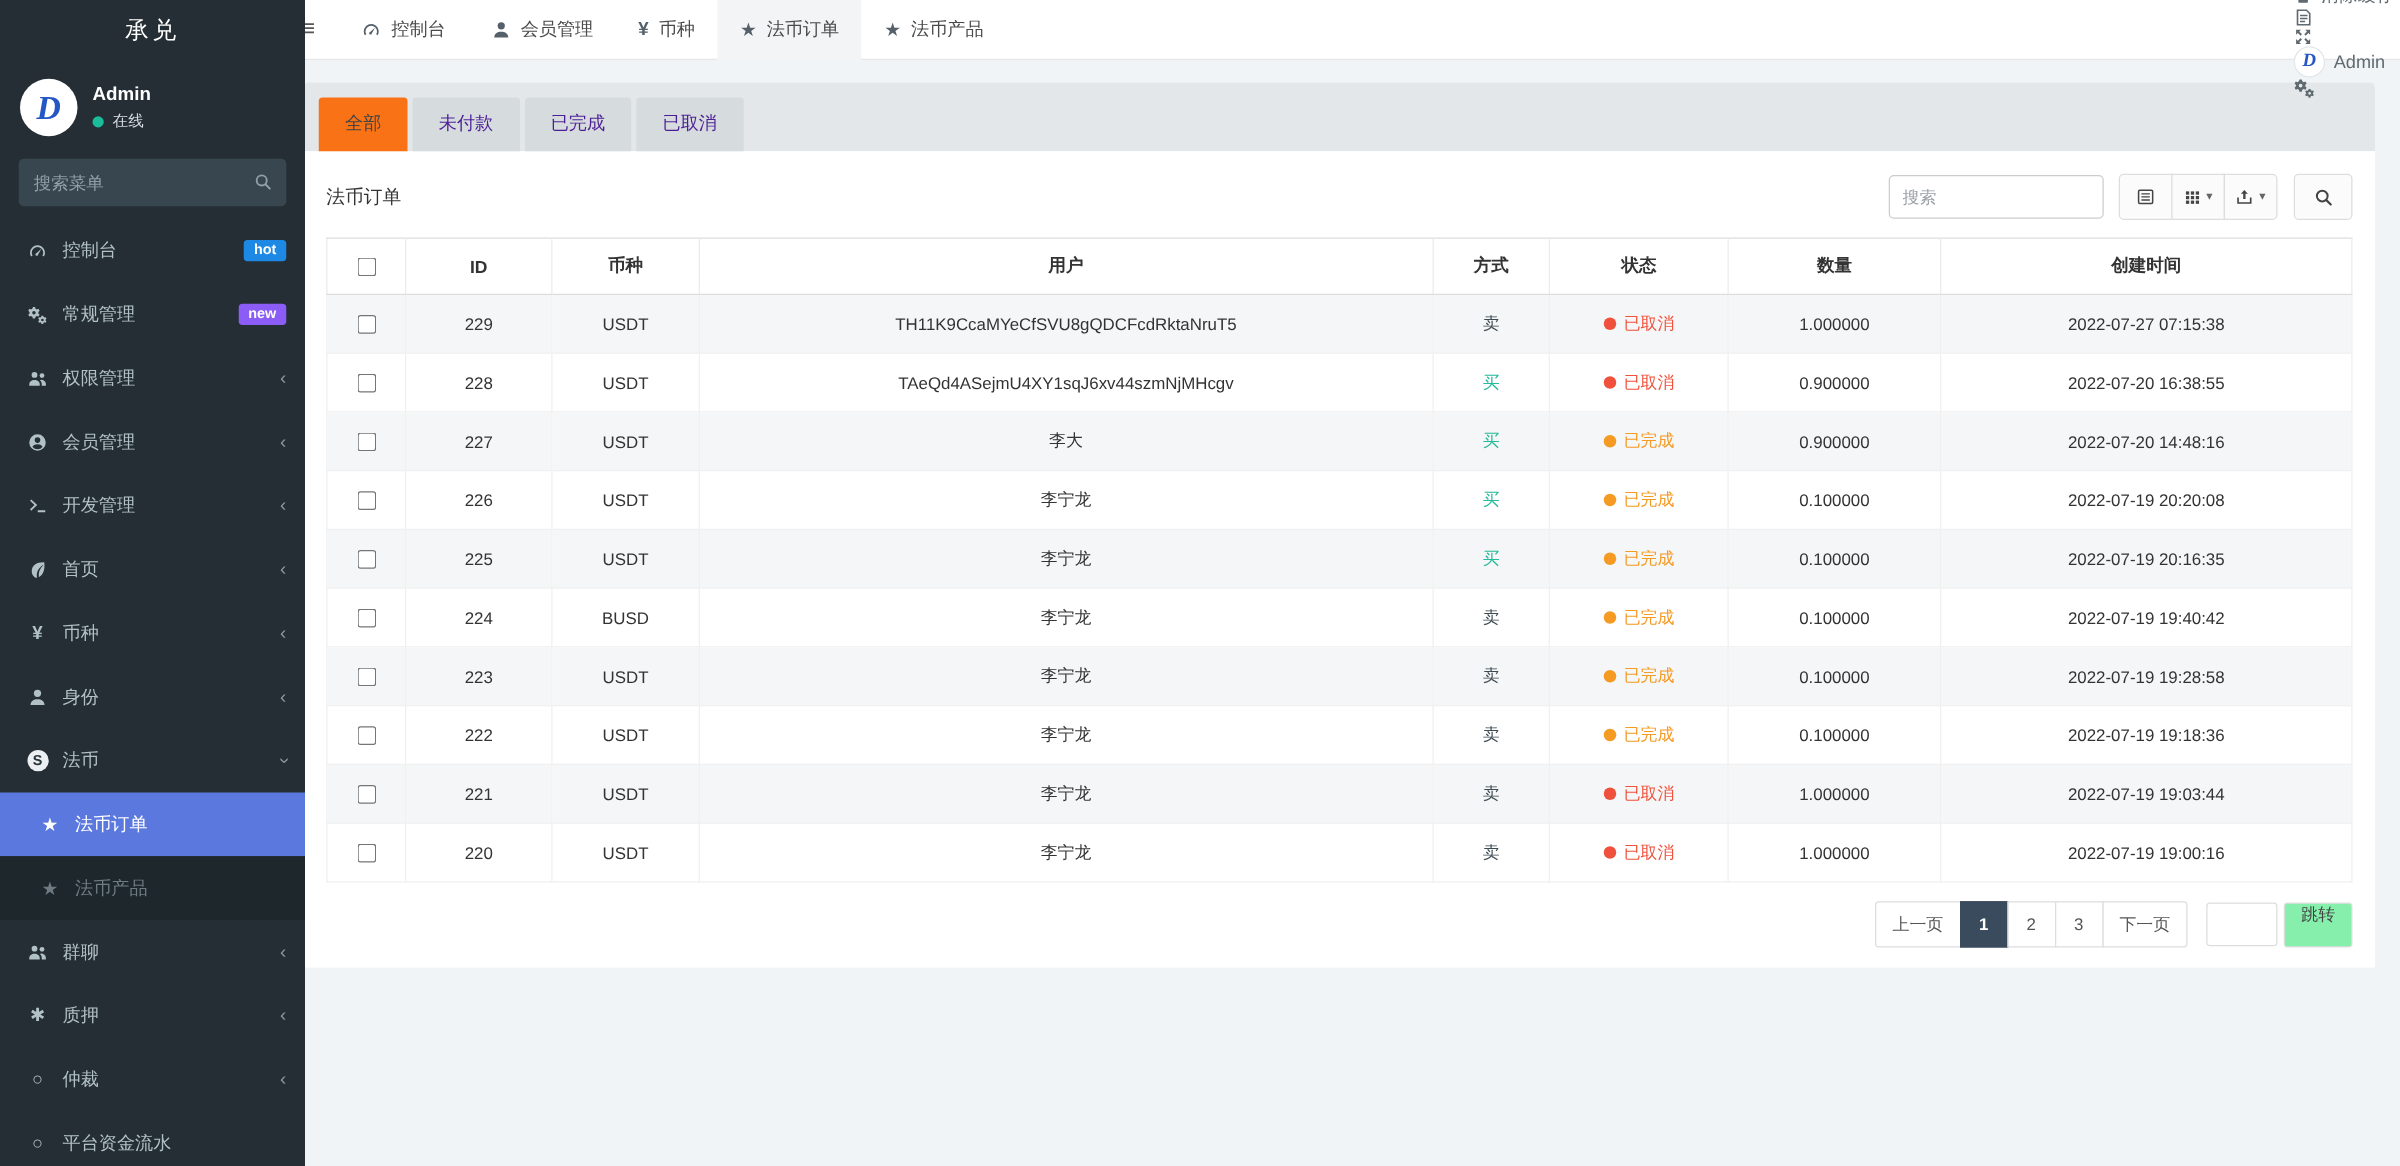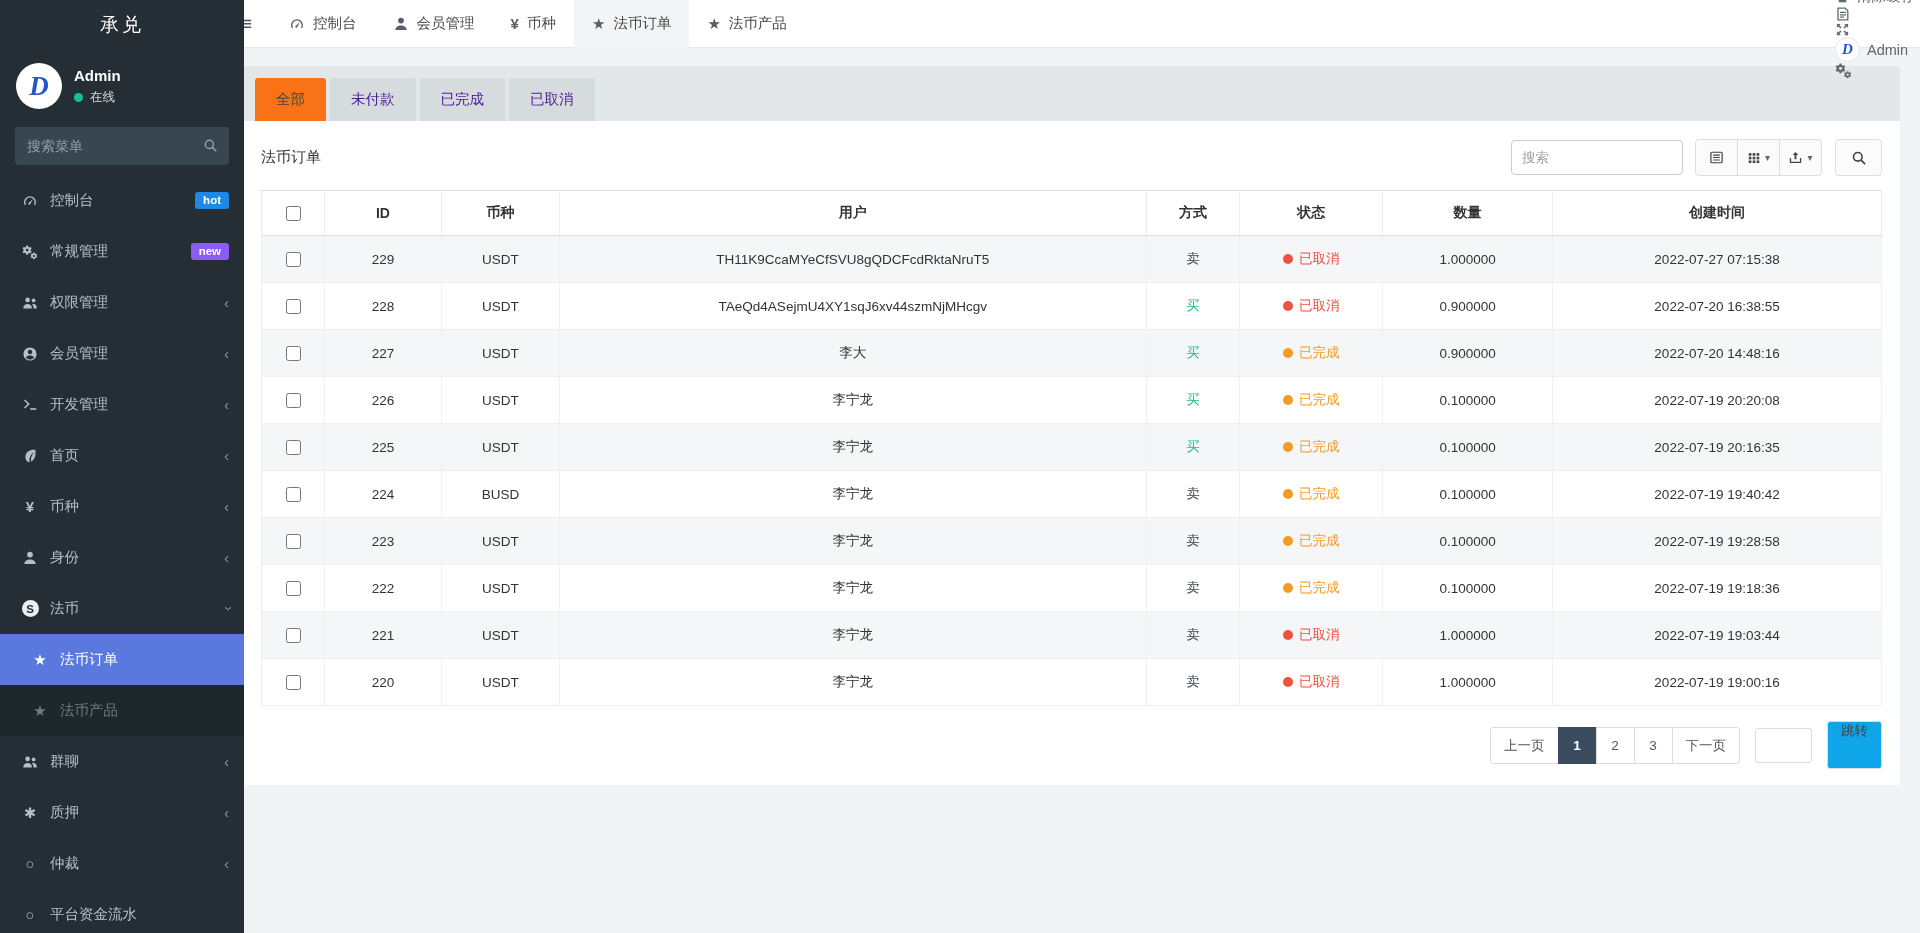--- a/index.html
+++ b/index.html
@@ -89,21 +89,21 @@
   .psize { display:inline-flex; align-items:center; gap:7px; margin:0 9px; padding:0 11px; height:32px; background:#eceff0;
            border:1px solid #d5d8da; border-radius:3px; color:#444; cursor:pointer; }
   .pright { margin-left:auto; display:flex; align-items:center; }
   .pbtn { min-width:42px; padding:0 13px; height:37px; line-height:35px; text-align:center; border:1px solid #ddd; background:#fff;
           color:#555; cursor:pointer; margin-left:-1px; font-size:13.5px; }
   .pbtn.first { border-radius:3px 0 0 3px; margin-left:0; }
   .pbtn.last { border-radius:0 3px 3px 0; }
   .pbtn.num { min-width:39px; padding:0; }
   .pbtn.active { background:#3a4b5e; border-color:#3a4b5e; color:#fff; font-weight:bold; }
   .jumpin { width:57px; height:35px; border:1px solid #ddd; border-radius:3px; margin-left:15px; outline:none; padding:0 8px; }
-  .jumpbtn { margin-left:15px; height:48px; padding:0 13px; border:1px solid #ddd; background:#0ea5e9; border-radius:3px; color:#444; font-size:13.5px; cursor:pointer; }
+  .jumpbtn { margin-left:5px; height:36px; padding:0 13px; border:1px solid #ddd; background:#86efac; border-radius:3px; color:#444; font-size:13.5px; cursor:pointer; }
   svg.ic16 { display:block; }
 </style>
 </head>
 <body>
 
 <svg width="0" height="0" style="position:absolute">
   <symbol id="i-gauge" viewBox="0 0 16 16">
     <path d="M8 3.2a6 6 0 0 0-6 6c0 1.1.3 2.1.85 3l1.25-.75A4.6 4.6 0 0 1 3.4 9.2a4.6 4.6 0 1 1 9.2 0c0 .8-.2 1.6-.7 2.25l1.25.75a6 6 0 0 0-5.15-9z"></path>
     <path d="M7.1 9.6l4-3.6-2.7 4.7a1.05 1.05 0 1 1-1.3-1.1z"></path>
   </symbol>

